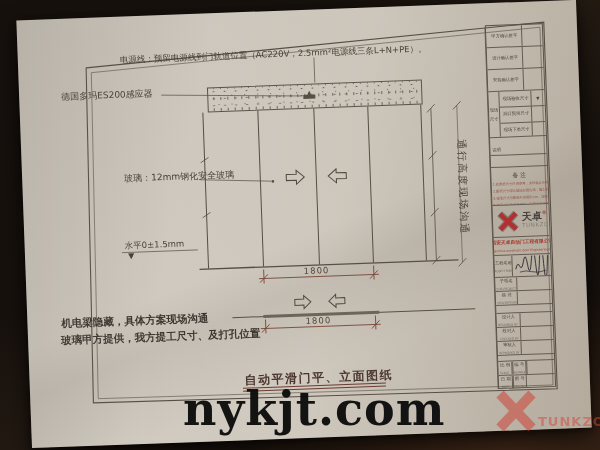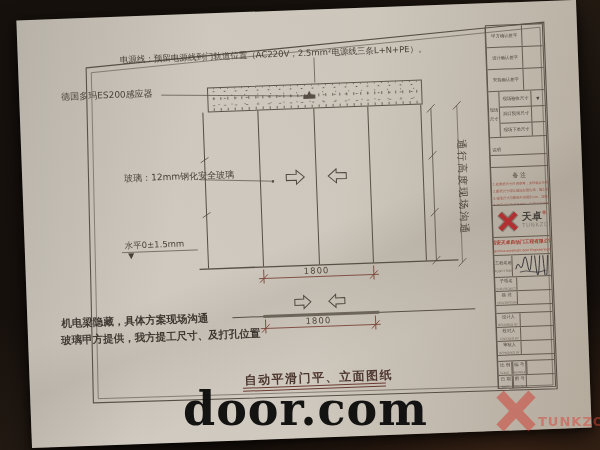--- a/index.html
+++ b/index.html
@@ -260,21 +260,21 @@
         <div class="lbl" style="left:14px;width:14px;border-left:.8px solid #655c52;">
           <span class="s1">图 号</span>
           <span class="s2">DWG NO.</span>
         </div>
       </div>
     </div>
 
     <div class="sheen"></div>
   </div>
 
-  <div class="abs wm" style="left:183px;top:382px;">door.com</div>
+  <div class="abs wm" style="left:183px;top:382px;">nykjt.com</div>
 
   <div class="abs" style="left:492px;top:388px;opacity:.5;">
     <svg width="48" height="46" style="position:absolute;left:0;top:0;">
       <line x1="8" y1="6" x2="40" y2="40" stroke="#cf3a2e" stroke-width="10"></line>
       <line x1="40" y1="6" x2="8" y2="40" stroke="#cf3a2e" stroke-width="10"></line>
     </svg>
     <span style="position:absolute;left:46px;top:26px;font-size:13px;font-weight:bold;color:#d8453a;letter-spacing:1px;">TUNKZO</span>
   </div>
 </div>
 

